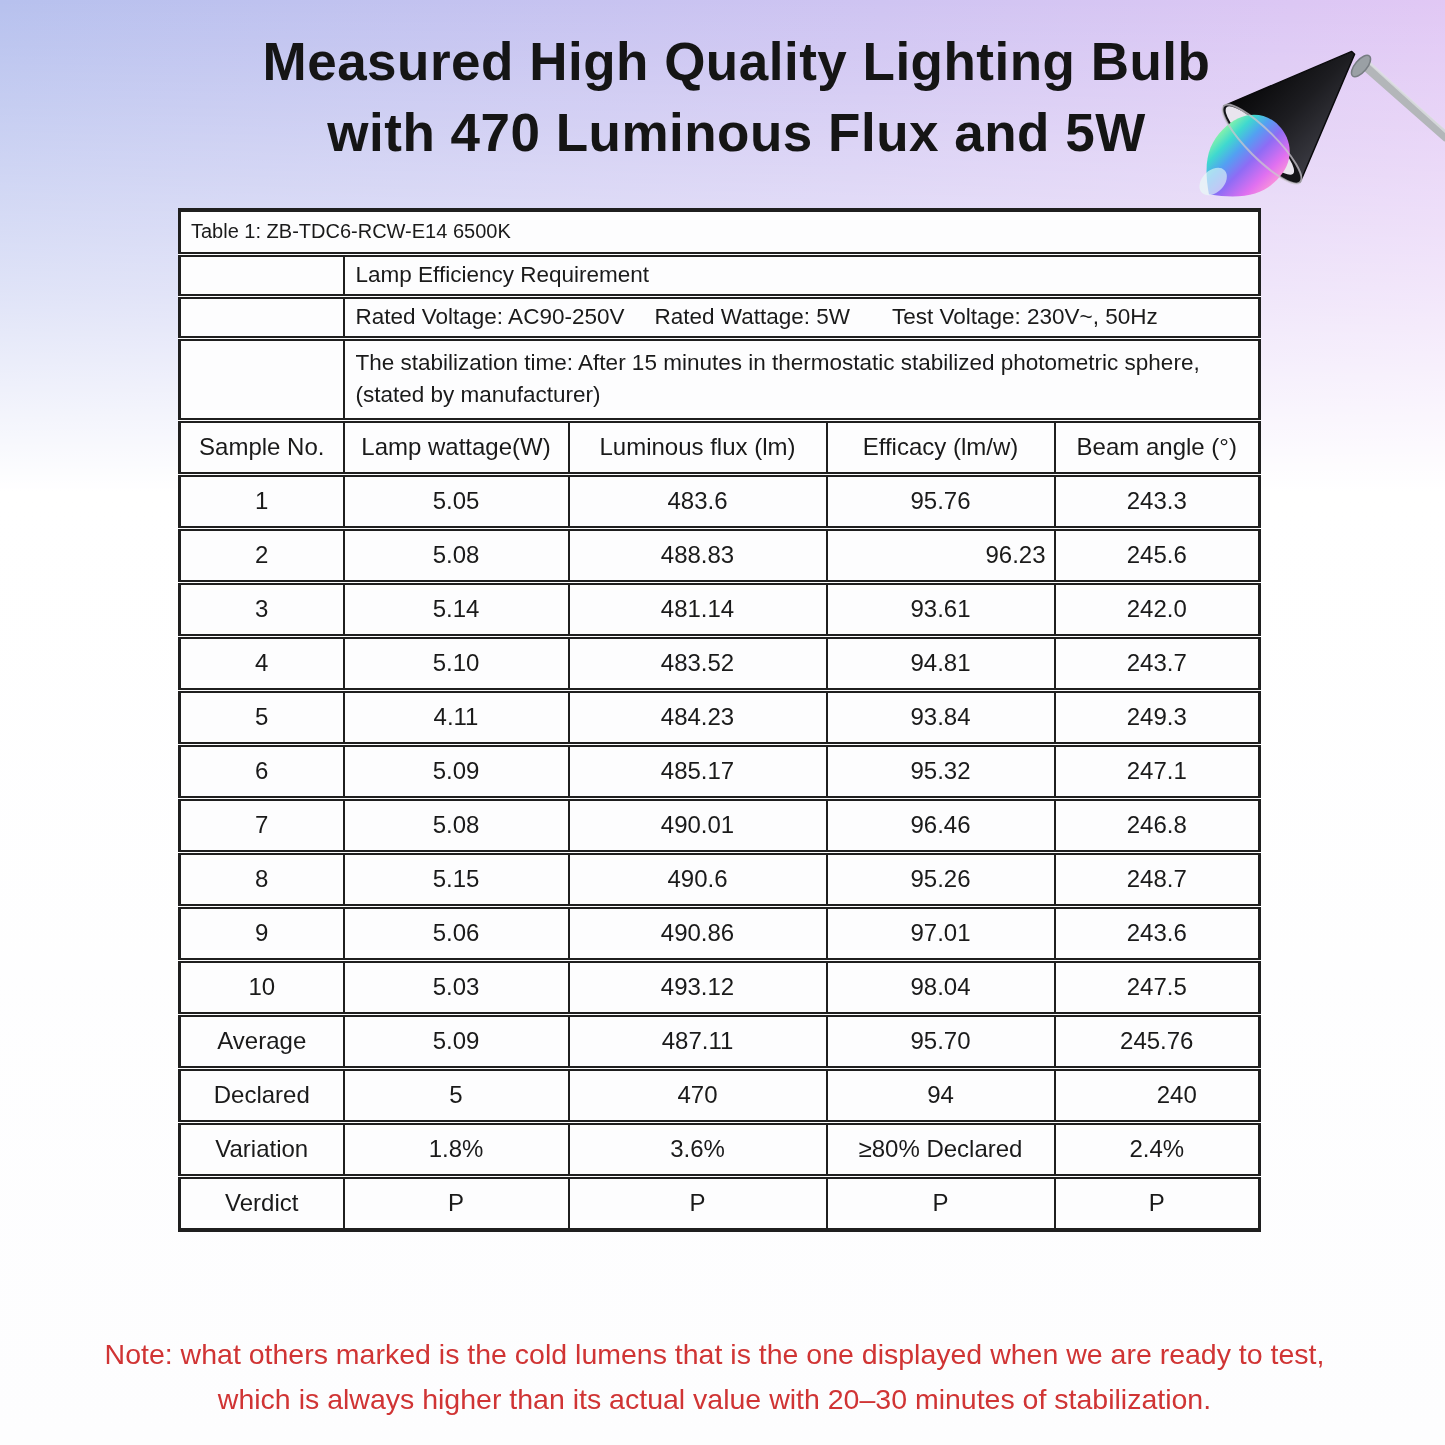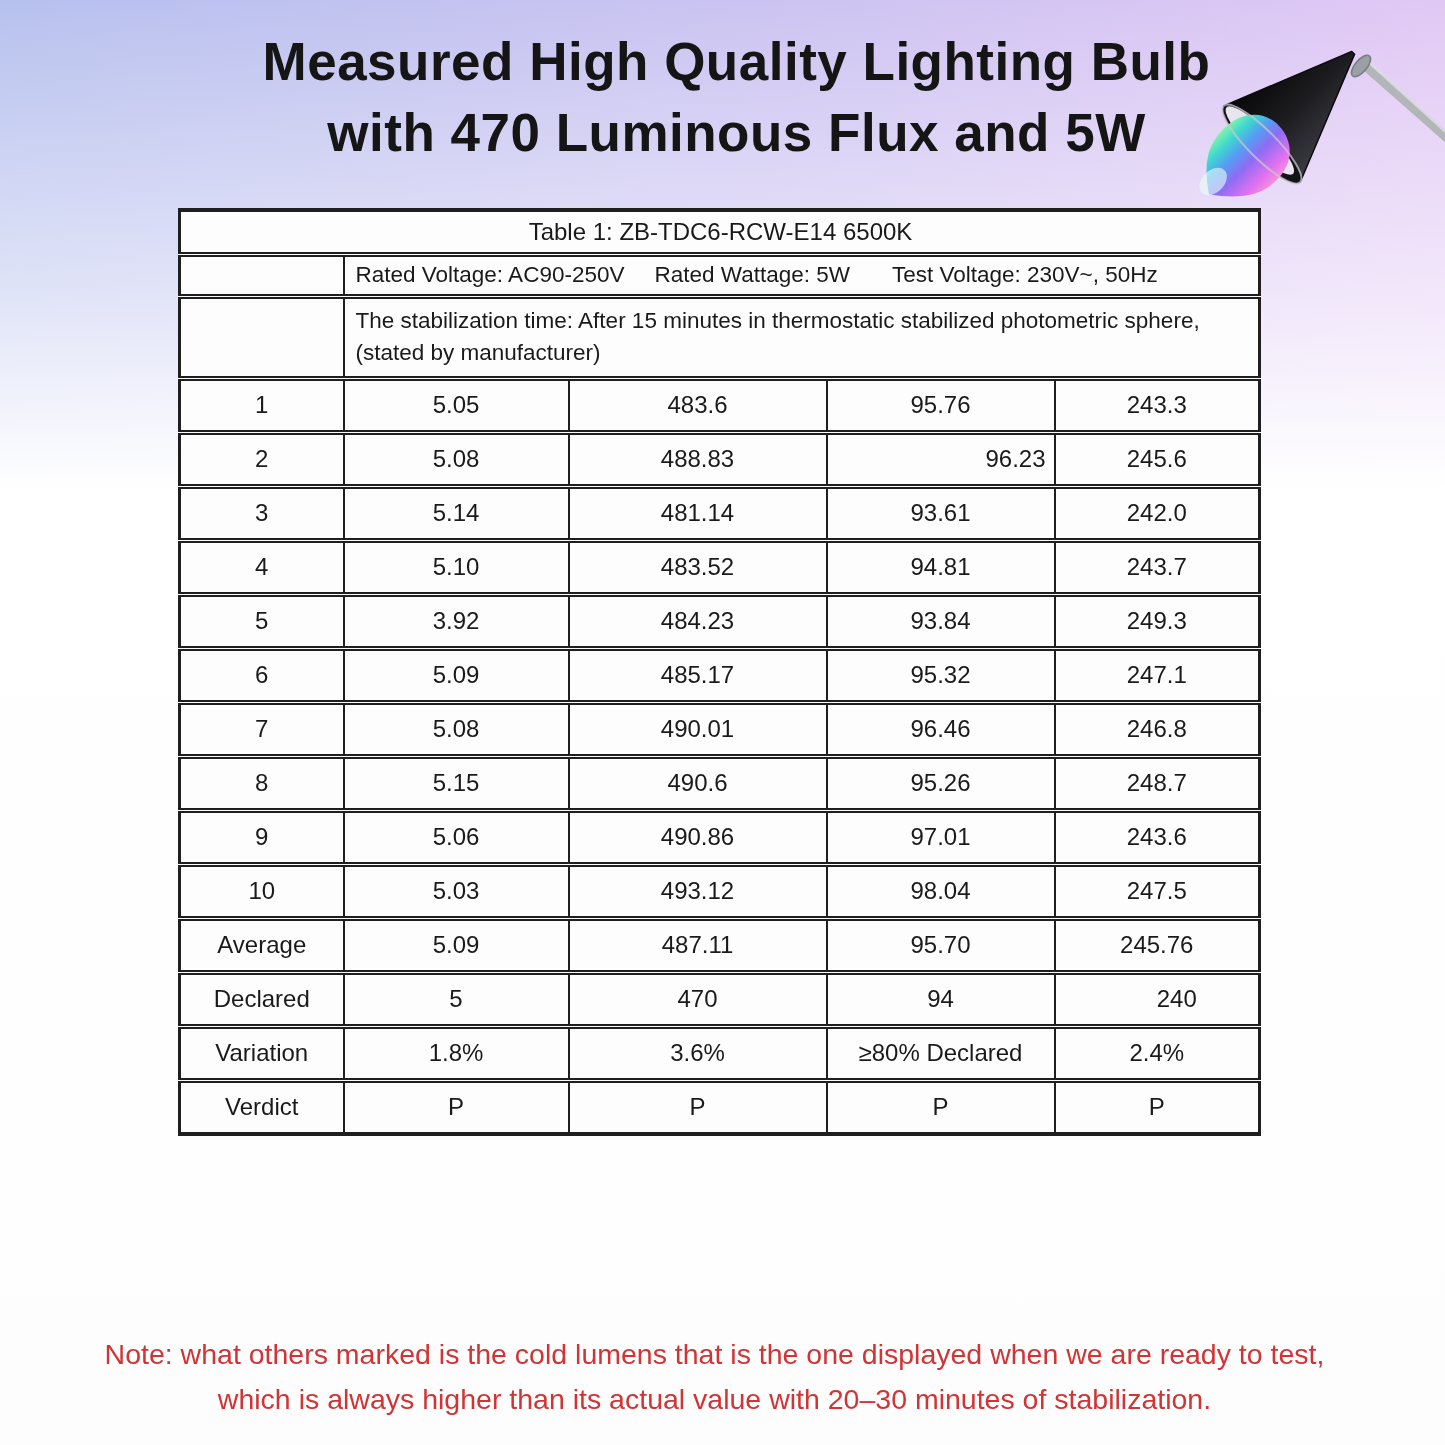--- a/index.html
+++ b/index.html
@@ -50,21 +50,21 @@
     border-top:5px double var(--table_border);
     border-bottom:5px double var(--table_border);
     font-weight:400;
     vertical-align:middle;
     text-align:center;
     padding:2px 8px;
     color:#1a1a1a;
   }
   #head-rows tr:first-child > *{border-top:4px solid var(--table_border);}
   #data-rows tr:last-child > *{border-bottom:4px solid var(--table_border);}
-  tr.caption-row td{height:44px;text-align:center;padding-left:10px;font-size:24px;}
+  tr.caption-row td{height:44px;text-align:left;padding-left:10px;font-size:20px;}
   tr.info-row td{height:42px;text-align:left;padding-left:11px;font-size:22.5px;}
   tr.stab-row td{height:82px;}
   td.stab-text{white-space:pre-line;line-height:1.42;margin-top:23px;}
   tr.col-head th{height:54px;font-size:24px;}
   .ratings-line{display:flex;align-items:center;gap:0;}
   .ratings-line .seg1{margin-right:30px;}
   .ratings-line .seg2{margin-right:42px;}
   .note{
     position:absolute;top:1332px;left:0;right:16px;
     text-align:center;
@@ -122,33 +122,44 @@
         <col style="width:258px">
         <col style="width:228px">
         <col style="width:205px">
     </colgroup>
     <tbody id="head-rows">
       <tr class="caption-row">
         <td colspan="5">Table 1: ZB-TDC6-RCW-E14 6500K</td>
       </tr>
       <tr class="info-row">
         <td></td>
+        <td colspan="4">Lamp Efficiency Requirement</td>
+      </tr>
+      <tr class="info-row">
+        <td></td>
         <td colspan="4">
           <div class="ratings-line">
             <span class="seg1">Rated Voltage: AC90-250V</span>
             <span class="seg2">Rated Wattage: 5W</span>
             <span class="seg3">Test Voltage: 230V~, 50Hz</span>
           </div>
         </td>
       </tr>
       <tr class="info-row stab-row">
         <td></td>
         <td colspan="4" class="stab-text">The stabilization time: After 15 minutes in thermostatic stabilized photometric sphere,
 (stated by manufacturer)</td>
       </tr>
+      <tr class="col-head">
+        <th>Sample No.</th>
+        <th>Lamp wattage(W)</th>
+        <th>Luminous flux (lm)</th>
+        <th>Efficacy (lm/w)</th>
+        <th>Beam angle (°)</th>
+      </tr>
     </tbody>
     <tbody id="data-rows">
         <tr>
           <td style="height: 54px;">1</td>
           <td style="height: 54px;">5.05</td>
           <td style="height: 54px;">483.6</td>
           <td style="height: 54px;">95.76</td>
           <td style="height: 54px;">243.3</td>
         </tr>
         <tr>
@@ -167,21 +178,21 @@
         </tr>
         <tr>
           <td style="height: 54px;">4</td>
           <td style="height: 54px;">5.10</td>
           <td style="height: 54px;">483.52</td>
           <td style="height: 54px;">94.81</td>
           <td style="height: 54px;">243.7</td>
         </tr>
         <tr>
           <td style="height: 54px;">5</td>
-          <td style="height: 54px;">3.92</td>
+          <td style="height: 54px;">4.11</td>
           <td style="height: 54px;">484.23</td>
           <td style="height: 54px;">93.84</td>
           <td style="height: 54px;">249.3</td>
         </tr>
         <tr>
           <td style="height: 54px;">6</td>
           <td style="height: 54px;">5.09</td>
           <td style="height: 54px;">485.17</td>
           <td style="height: 54px;">95.32</td>
           <td style="height: 54px;">247.1</td>

